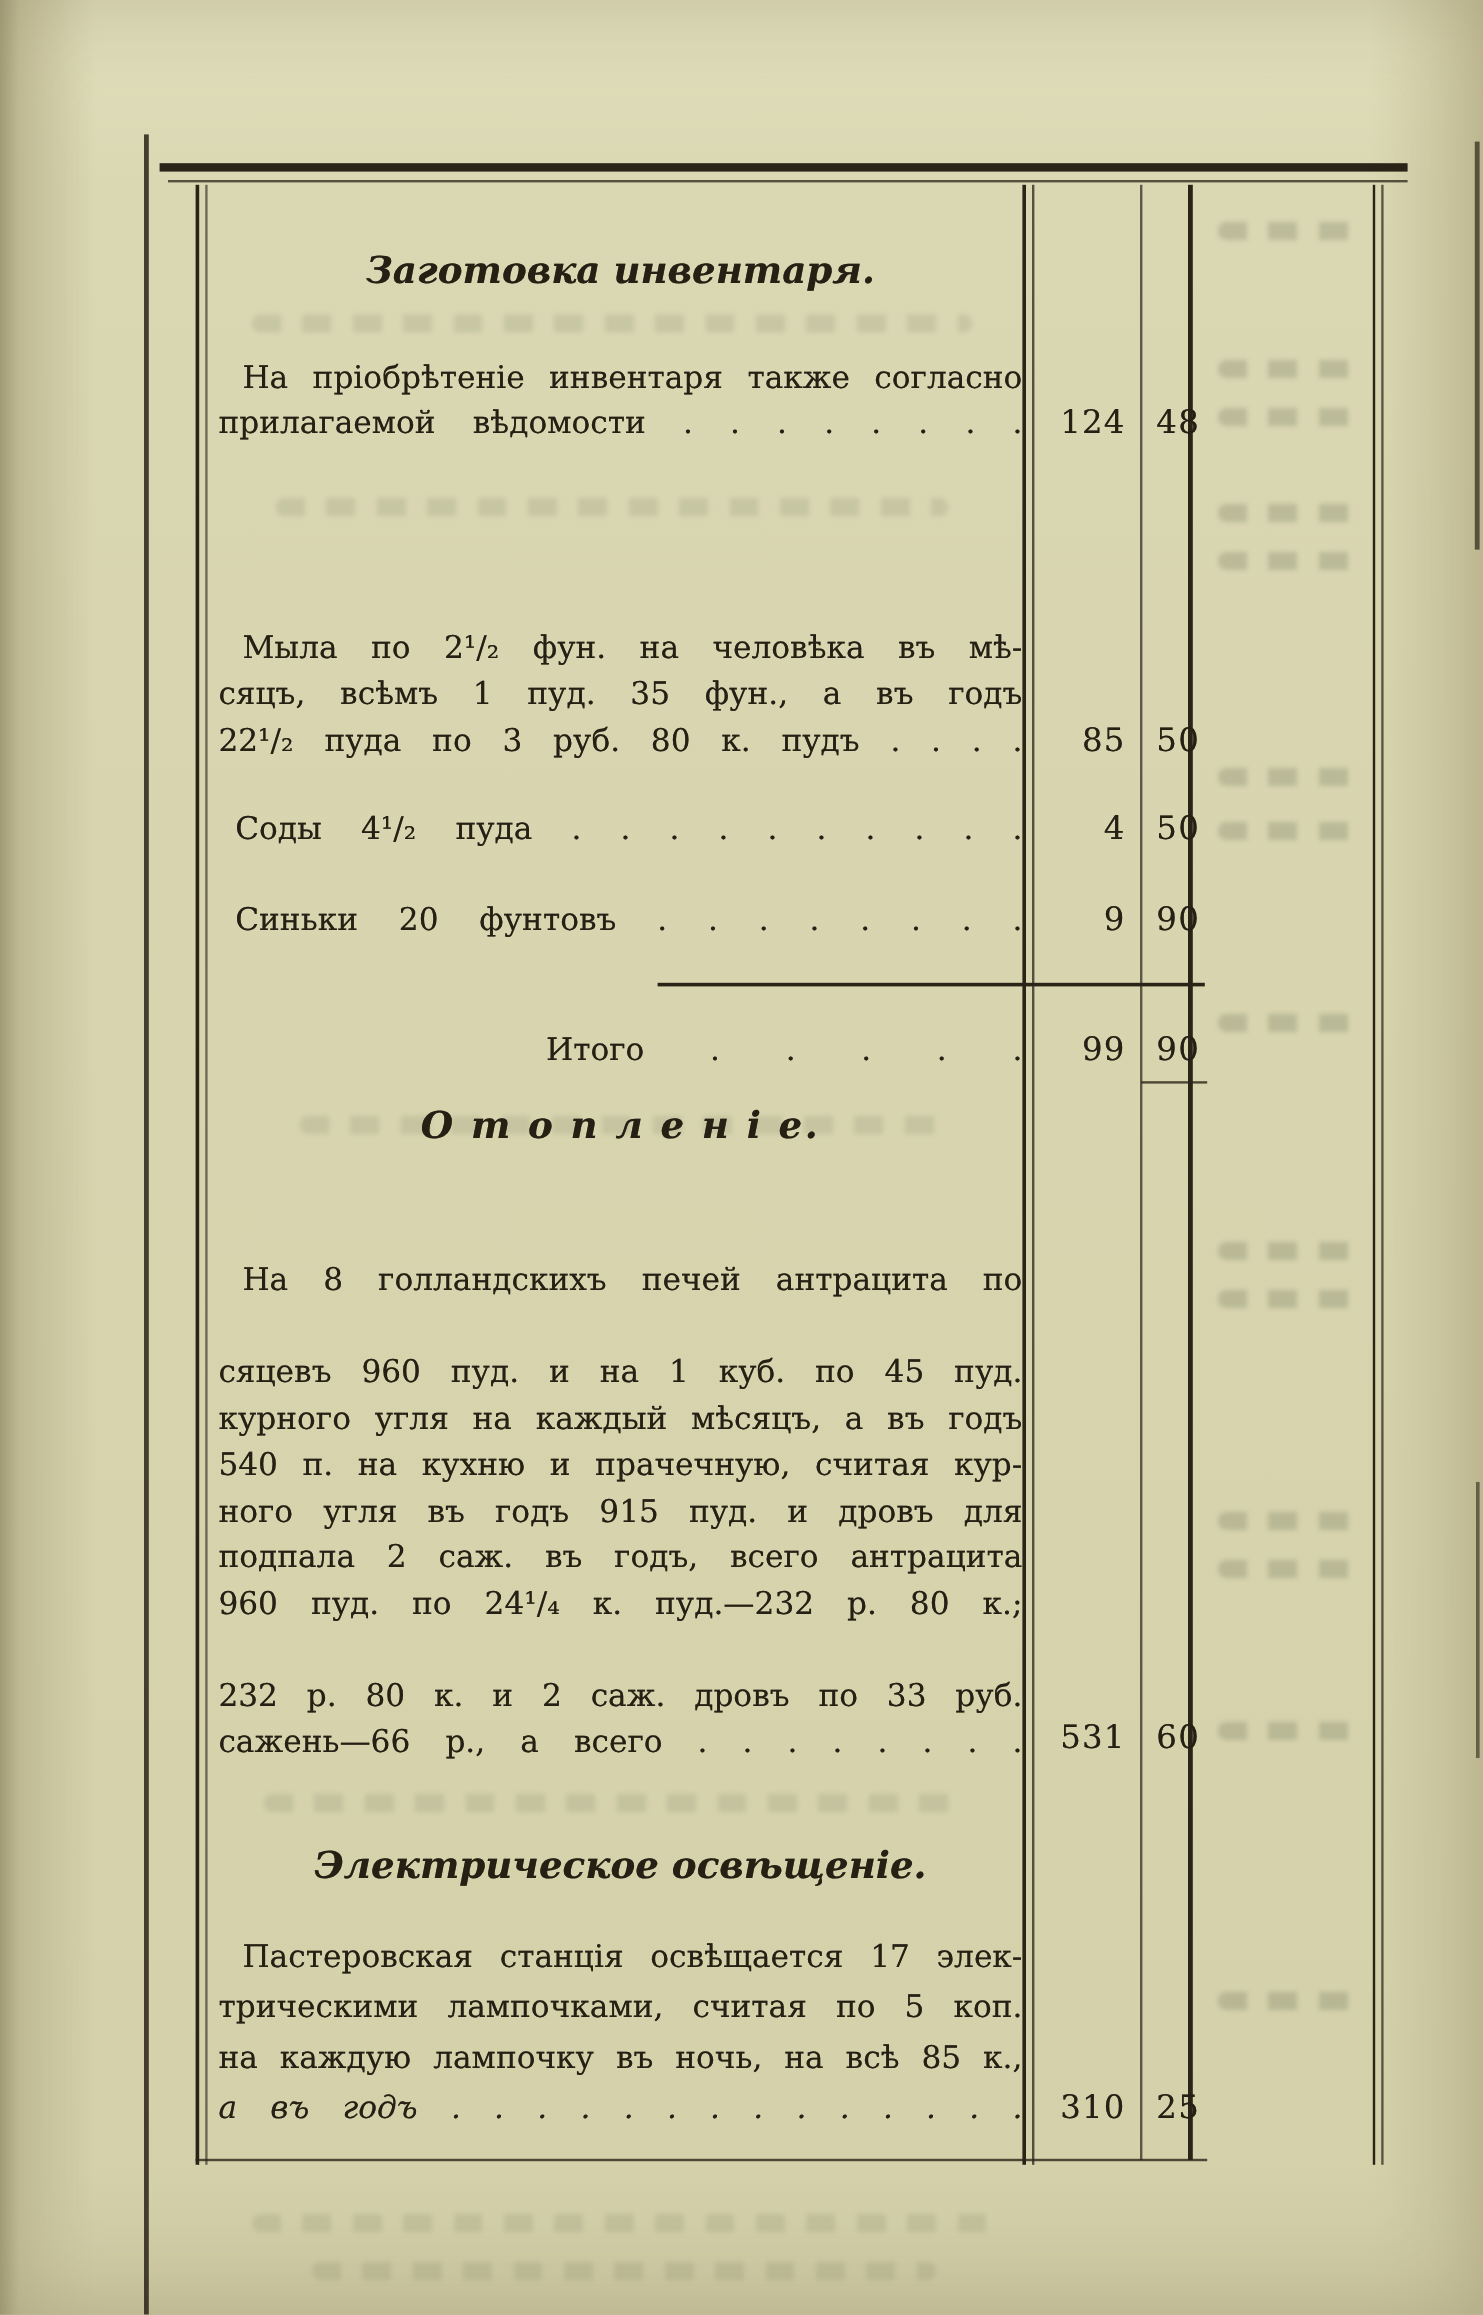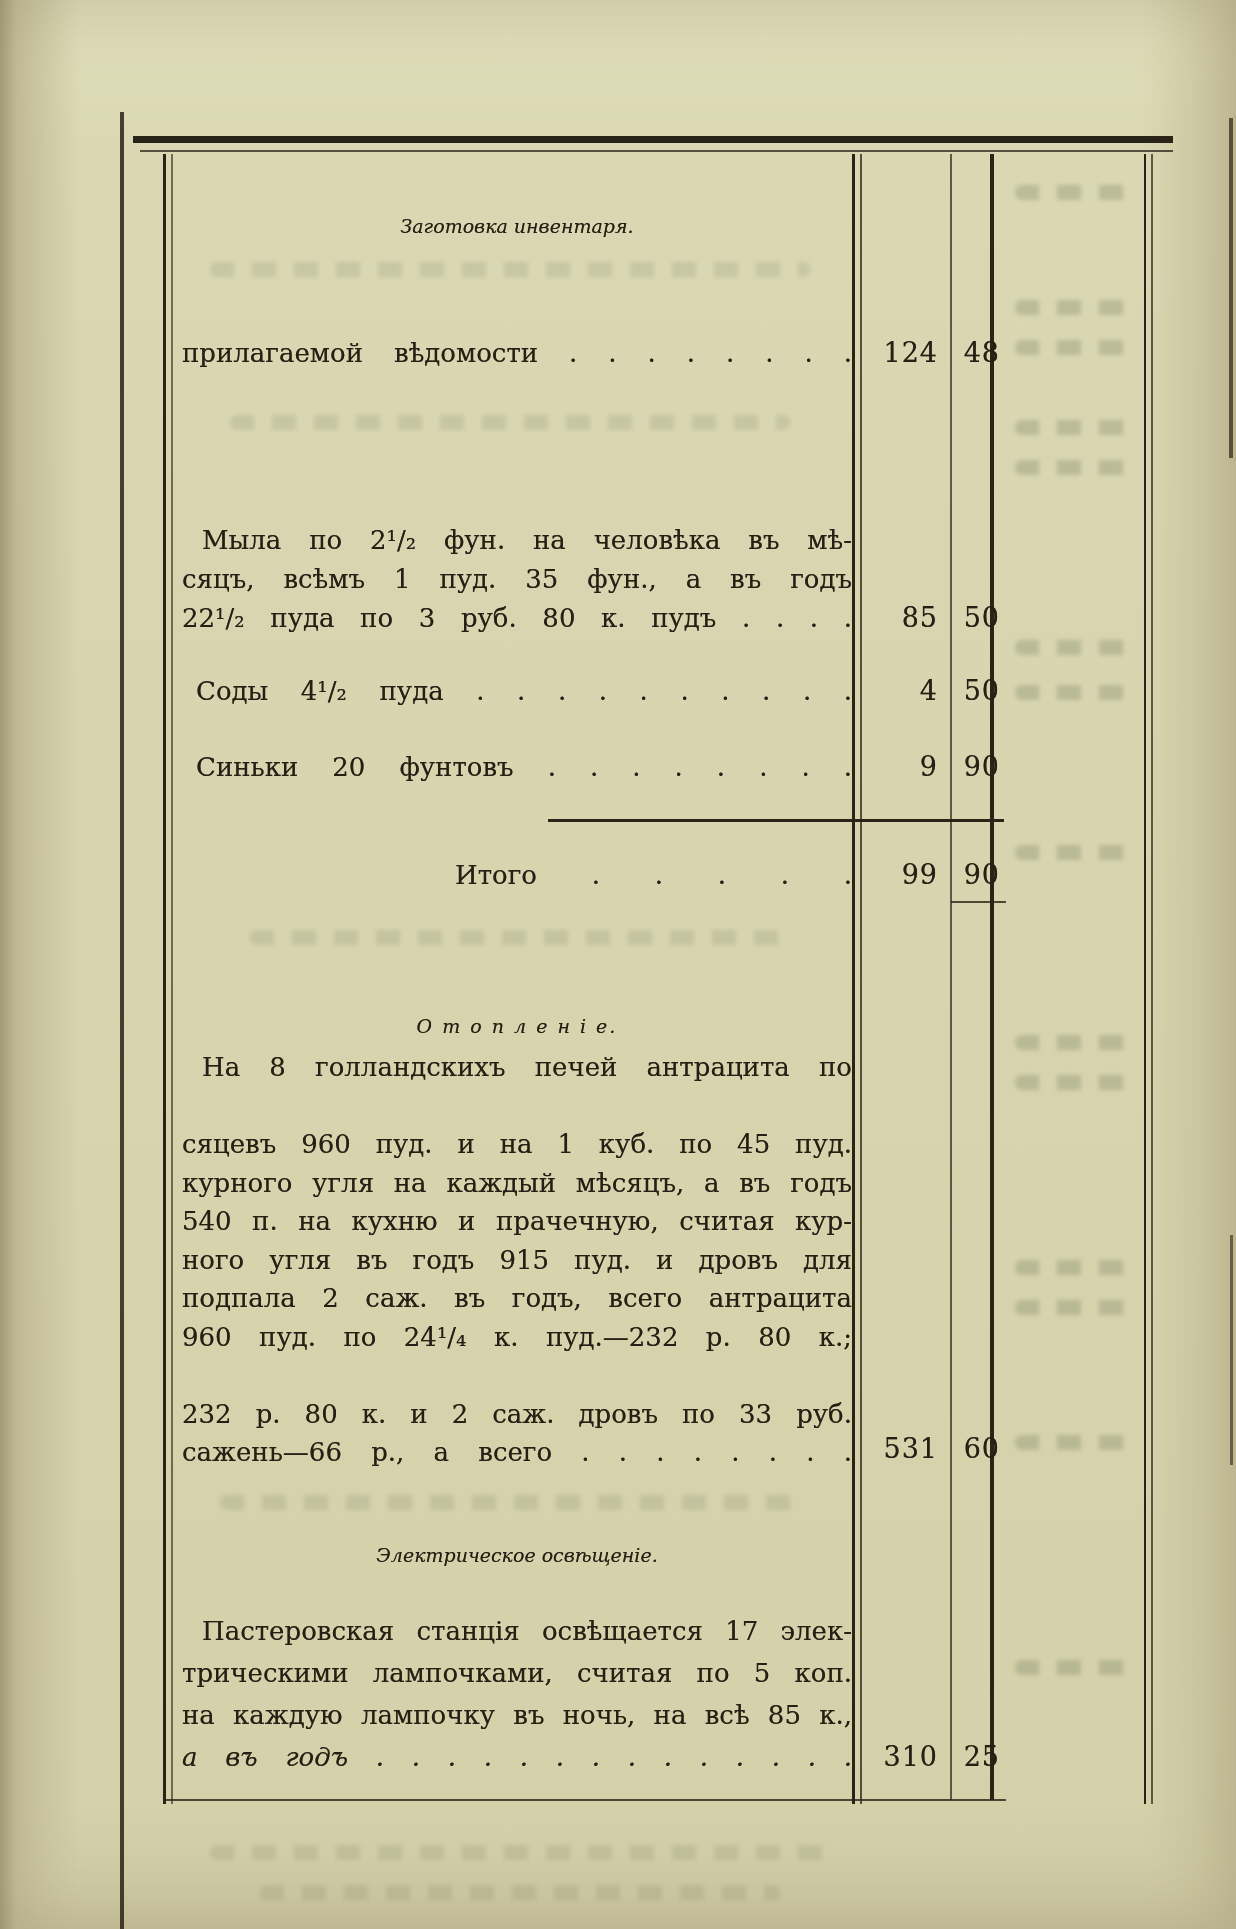--- a/index.html
+++ b/index.html
@@ -19,22 +19,23 @@
     box-shadow: inset 0 0 70px rgba(118,110,78,.30);
   }
   .rule{position:absolute;background:#2a2318;}
   .pageno{
     position:absolute;top:30px;left:0;width:1236px;
     text-align:center;font-size:31px;letter-spacing:2px;color:#2a241a;
     text-shadow:0 0 1px rgba(42,36,26,.6);
   }
   .hd{
     position:absolute;left:182px;width:670px;height:42px;line-height:42px;
-    text-align:center;font-style:italic;font-size:19px;
+    text-align:center;font-style:italic;font-size:31px;
     text-shadow:0 0 .5px rgba(38,31,20,.65);
+    font-weight:bold;
   }
   .tl{
     position:absolute;left:182px;width:670px;height:38px;line-height:38px;
     font-size:26px;text-align:justify;overflow:hidden;
     text-shadow:0 0 .5px rgba(38,31,20,.65);
   }
   .tl::after{content:"";display:inline-block;width:100%;height:0;vertical-align:top;}
   .ind{text-indent:20px;}
   .ind-s{text-indent:14px;}
   .amt{
@@ -89,20 +90,21 @@
   <div class="bleed" style="left:1015px;top:1435px;width:118px;"></div>
   <div class="bleed" style="left:1015px;top:1660px;width:120px;"></div>
   <div class="bleed soft" style="left:210px;top:262px;width:600px;"></div>
   <div class="bleed soft" style="left:230px;top:415px;width:560px;"></div>
   <div class="bleed soft" style="left:250px;top:930px;width:540px;"></div>
   <div class="bleed soft" style="left:220px;top:1495px;width:580px;"></div>
   <div class="bleed soft" style="left:210px;top:1845px;width:620px;"></div>
   <div class="bleed soft" style="left:260px;top:1885px;width:520px;"></div>
 
   <div class="hd" style="top:205px;">Заготовка инвентаря.</div>
+  <div class="tl ind" style="top:296px;">На пріобрѣтеніе инвентаря также согласно</div>
   <div class="tl" style="top:334px;">прилагаемой вѣдомости . . . . . . . .</div>
   <div class="amt rub" style="top:334px;">124</div>
   <div class="amt kop" style="top:334px;">48</div>
 
   <div class="tl ind" style="top:521px;">Мыла по 2¹/₂ фун. на человѣка въ мѣ-</div>
   <div class="tl" style="top:560px;">сяцъ, всѣмъ 1 пуд. 35 фун., а въ годъ</div>
   <div class="tl" style="top:599px;">22¹/₂ пуда по 3 руб. 80 к. пудъ . . . .</div>
   <div class="amt rub" style="top:599px;">85</div>
   <div class="amt kop" style="top:599px;">50</div>
 
@@ -111,21 +113,21 @@
   <div class="amt kop" style="top:672px;">50</div>
 
   <div class="tl ind-s" style="top:748px;">Синьки 20 фунтовъ . . . . . . . .</div>
   <div class="amt rub" style="top:748px;">9</div>
   <div class="amt kop" style="top:748px;">90</div>
 
   <div class="tl" style="top:856px;left:455px;width:397px;">Итого . . . . .</div>
   <div class="amt rub" style="top:856px;">99</div>
   <div class="amt kop" style="top:856px;">90</div>
 
-  <div class="hd" style="top:1005px;letter-spacing:2px;">О т о п л е н і е.</div>
+  <div class="hd" style="top:917px;letter-spacing:2px;">О т о п л е н і е.</div>
   <div class="tl ind" style="top:1048px;">На 8 голландскихъ печей антрацита по</div>
   <div class="tl" style="top:1125px;">сяцевъ 960 пуд. и на 1 куб. по 45 пуд.</div>
   <div class="tl" style="top:1164px;">курного угля на каждый мѣсяцъ, а въ годъ</div>
   <div class="tl" style="top:1202px;">540 п. на кухню и прачечную, считая кур-</div>
   <div class="tl" style="top:1241px;">ного угля въ годъ 915 пуд. и дровъ для</div>
   <div class="tl" style="top:1279px;">подпала 2 саж. въ годъ, всего антрацита</div>
   <div class="tl" style="top:1318px;">960 пуд. по 24¹/₄ к. пуд.—232 р. 80 к.;</div>
   <div class="tl" style="top:1395px;">232 р. 80 к. и 2 саж. дровъ по 33 руб.</div>
   <div class="tl" style="top:1433px;">сажень—66 р., а всего . . . . . . . .</div>
   <div class="amt rub" style="top:1430px;">531</div>

